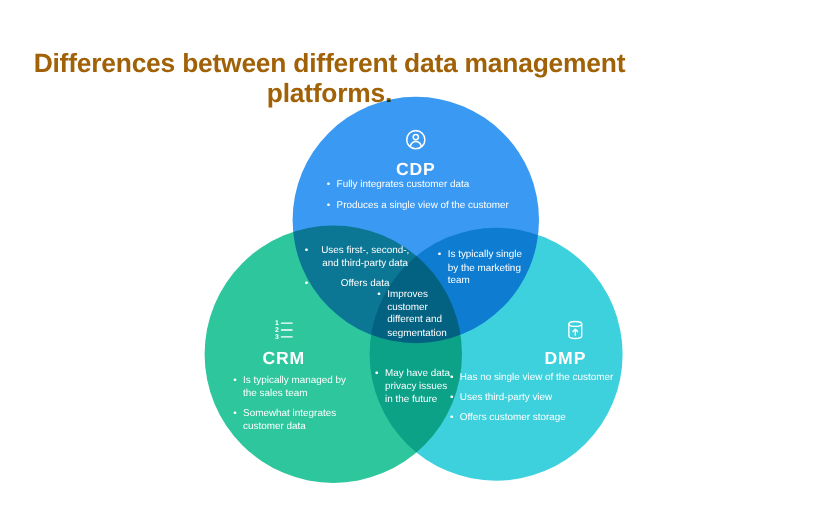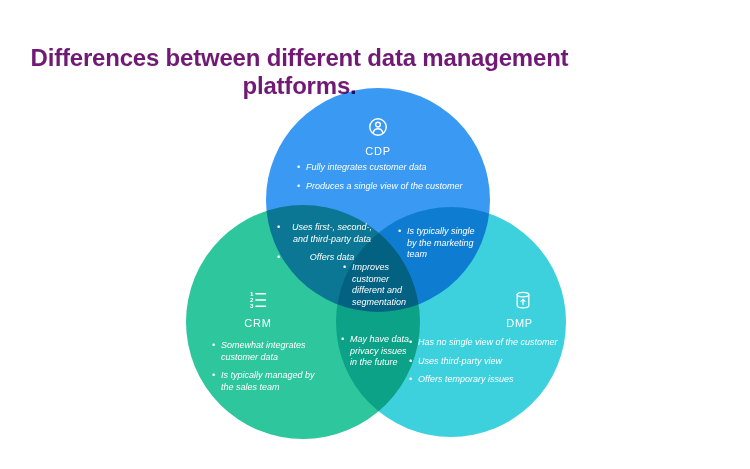--- a/index.html
+++ b/index.html
@@ -9,45 +9,45 @@
     background:#ffffff;
     overflow:hidden;
     font-family:"Liberation Sans", sans-serif;
   }
   .page-title{
     position:absolute;
     top:28px;left:0;width:599px;
     text-align:center;
     font-size:24px;
     font-weight:700;
-    color:#701a75;
+    color:#a16207;
     letter-spacing:-0.2px;
   }
   .circle{
     position:absolute;
     border-radius:50%;
     mix-blend-mode:multiply;
     z-index:1;
   }
   .circle-cdp{left:266px;top:88px;width:224px;height:224px;background:#3A99F2;}
   .circle-crm{left:186px;top:205px;width:234px;height:234px;background:#2EC69D;}
   .circle-dmp{left:336px;top:207px;width:230px;height:230px;background:#3DD1DD;}
 
   .txt{position:absolute;z-index:5;color:#ffffff;}
   .head{text-align:center;}
   .head .icon{display:inline-block;line-height:0;}
   .head .label{
-    font-weight:400;
-    font-size:11px;
+    font-weight:700;
+    font-size:16px;
     letter-spacing:0.8px;
     margin-top:3px;
   }
   .bullets{
     list-style:none;margin:0;padding:0;
-    font-size:9px;line-height:1.3;font-style:italic;
+    font-size:9px;line-height:1.3;
   }
   .bullets li{
     position:relative;
     padding-left:10px;
     margin-bottom:7px;
   }
   .bullets li::before{
     content:"•";
     position:absolute;
     left:1px;top:0;
@@ -120,35 +120,35 @@
           <line x1="9.5" y1="4.5" x2="21" y2="4.5"></line>
           <line x1="9.5" y1="12" x2="21" y2="12"></line>
           <line x1="9.5" y1="19.5" x2="21" y2="19.5"></line>
         </g>
       </svg>
     </span>
     <div class="label">CRM</div>
   </div>
 
   <ul class="txt bullets crm-bullets">
+    <li>Is typically managed by the sales team</li>
     <li>Somewhat integrates customer data</li>
-    <li>Is typically managed by the sales team</li>
   </ul>
 
   <div class="txt head dmp-head">
     <span class="icon">
       <svg viewBox="0 0 24 24" width="20" height="20" fill="none" stroke="#ffffff" stroke-width="1.5" stroke-linecap="round" stroke-linejoin="round">
         <ellipse cx="12" cy="5.4" rx="7" ry="2.7"></ellipse>
         <path d="M5 5.4v13.2c0 1.5 3.1 2.7 7 2.7s7-1.2 7-2.7V5.4"></path>
         <path d="M12 17.5v-6.2"></path>
         <path d="M9.6 13.6 12 11.2l2.4 2.4"></path>
       </svg>
     </span>
     <div class="label">DMP</div>
   </div>
 
   <ul class="txt bullets dmp-bullets">
     <li>Has no single view of the customer</li>
     <li>Uses third-party view</li>
-    <li>Offers temporary issues</li>
+    <li>Offers customer storage</li>
   </ul>
 
 </div>
 
 </body></html>

